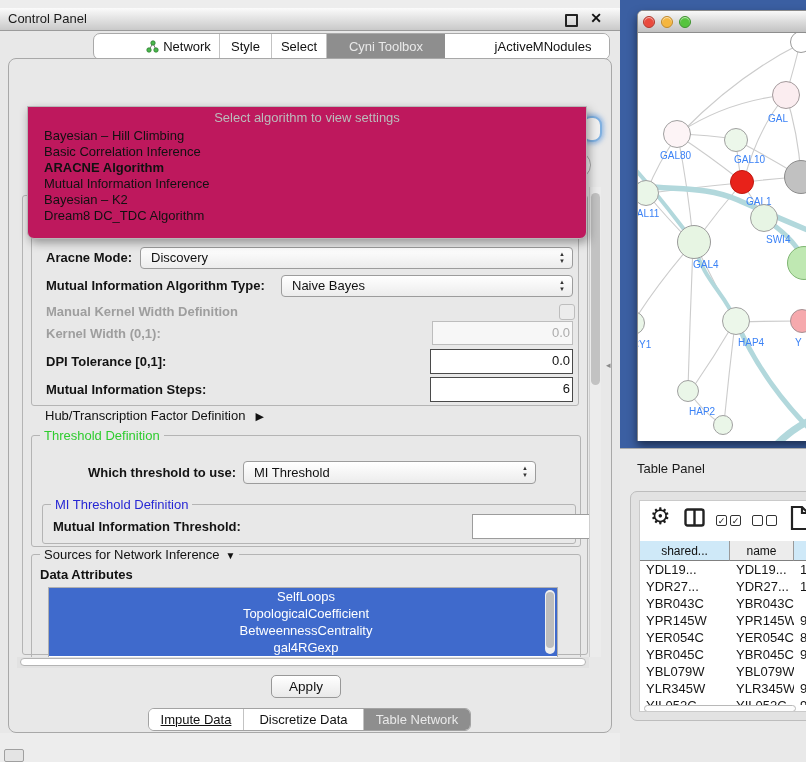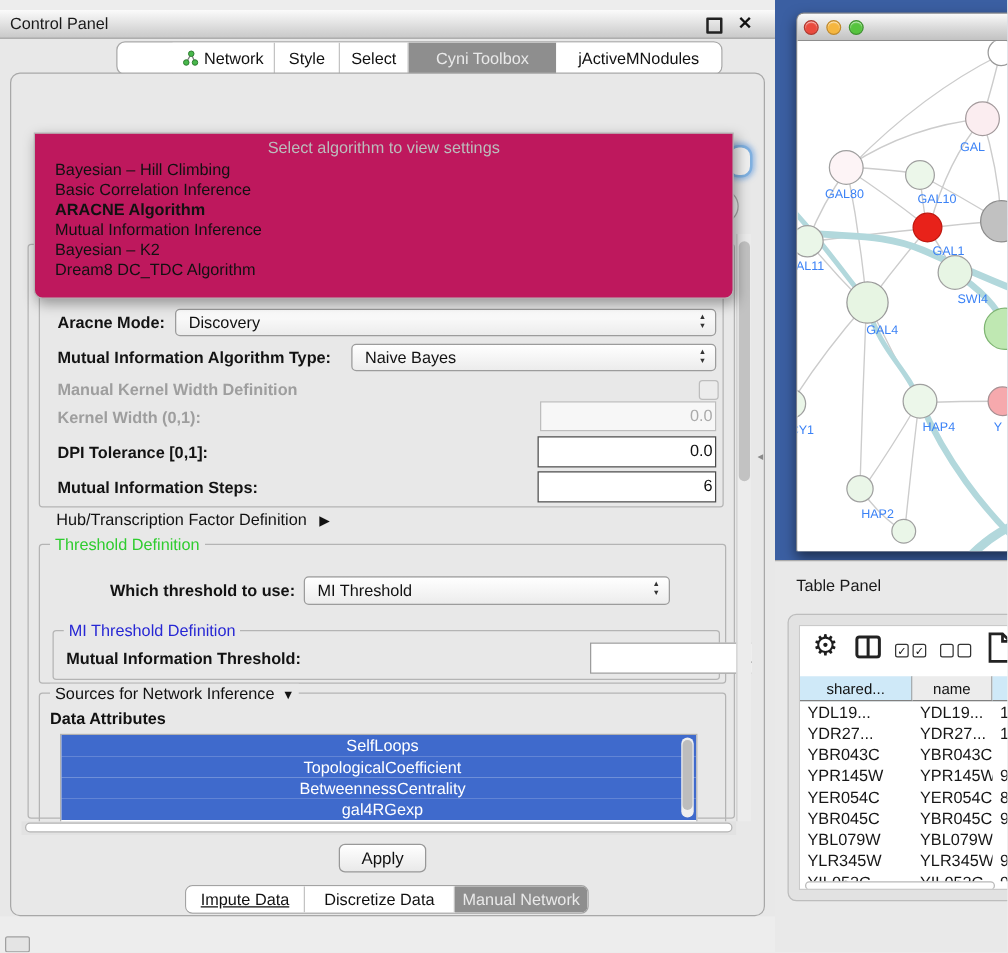--- a/index.html
+++ b/index.html
@@ -10,21 +10,21 @@
   #cp{position:absolute;left:0;top:8px;width:620px;height:725px;background:#e8e8e8;}
   #cp-titlebar{position:absolute;left:0;top:0;width:620px;height:22px;
     background:linear-gradient(#fbfbfb,#c9c9c9);border-bottom:1px solid #9b9b9b;}
   #cp-title{position:absolute;left:8px;top:3px;font-size:13px;color:#1a1a1a;}
   #cp-float{position:absolute;right:42px;top:6px;width:9px;height:9px;border:2px solid #222;border-radius:1px;}
   #cp-close{position:absolute;right:18px;top:2px;font-size:14px;font-weight:bold;color:#111;}
 
   
   #tabbar{position:absolute;left:93px;top:25px;height:27px;display:flex;border:1px solid #a9a9a9;border-radius:7px;overflow:hidden;background:#fff;box-sizing:border-box;padding-left:44px;}
   .tab{height:100%;box-sizing:border-box;font-size:13px;color:#111;text-align:center;line-height:25px;border-right:1px solid #c3c3c3;background:#fff;white-space:nowrap;}
-  .tab:last-child{border-right:none;}
+  .tab:last-child{border-right:none;margin-left:32px;}
   .tab.sel{background:#8e8e8e;color:#e9e9e9;border-right:none;}
   #tab-network{width:82px;} #tab-style{width:52px;} #tab-select{width:55px;}
   #tab-cyni{width:118px;} #tab-jactive{width:132px;}
   .tab-icon{display:inline-block;vertical-align:-2px;margin-right:4px;}
 
   
   #outer{position:absolute;left:8px;top:50px;width:604px;height:675px;border:1px solid #a8a8a8;border-radius:8px;background:#e8e8e8;box-sizing:border-box;}
 
   
   #net-combo{position:absolute;left:45px;top:92px;width:537px;height:28px;border:1px solid #a8a8a8;border-radius:14px;background:#f2f2f2;z-index:1;box-sizing:border-box;}
@@ -250,21 +250,21 @@
         <div id="hscroll">
             <div id="hthumb"></div>
           </div>
       </div>
 
       <div id="apply-btn">Apply</div>
 
       <div id="bottom-tabs">
         <div class="btab" id="btab-impute">Impute Data</div>
         <div class="btab" id="btab-discretize">Discretize Data</div>
-        <div class="btab sel" id="btab-infer">Manual Network</div>
+        <div class="btab sel" id="btab-infer">Table Network</div>
       </div>
     </div>
   </div>
 
   <span id="splitter">◂</span>
   <div id="mini-btn"></div>
 
   <div id="desktop">
     <div id="net-window">
       <div id="net-titlebar">

